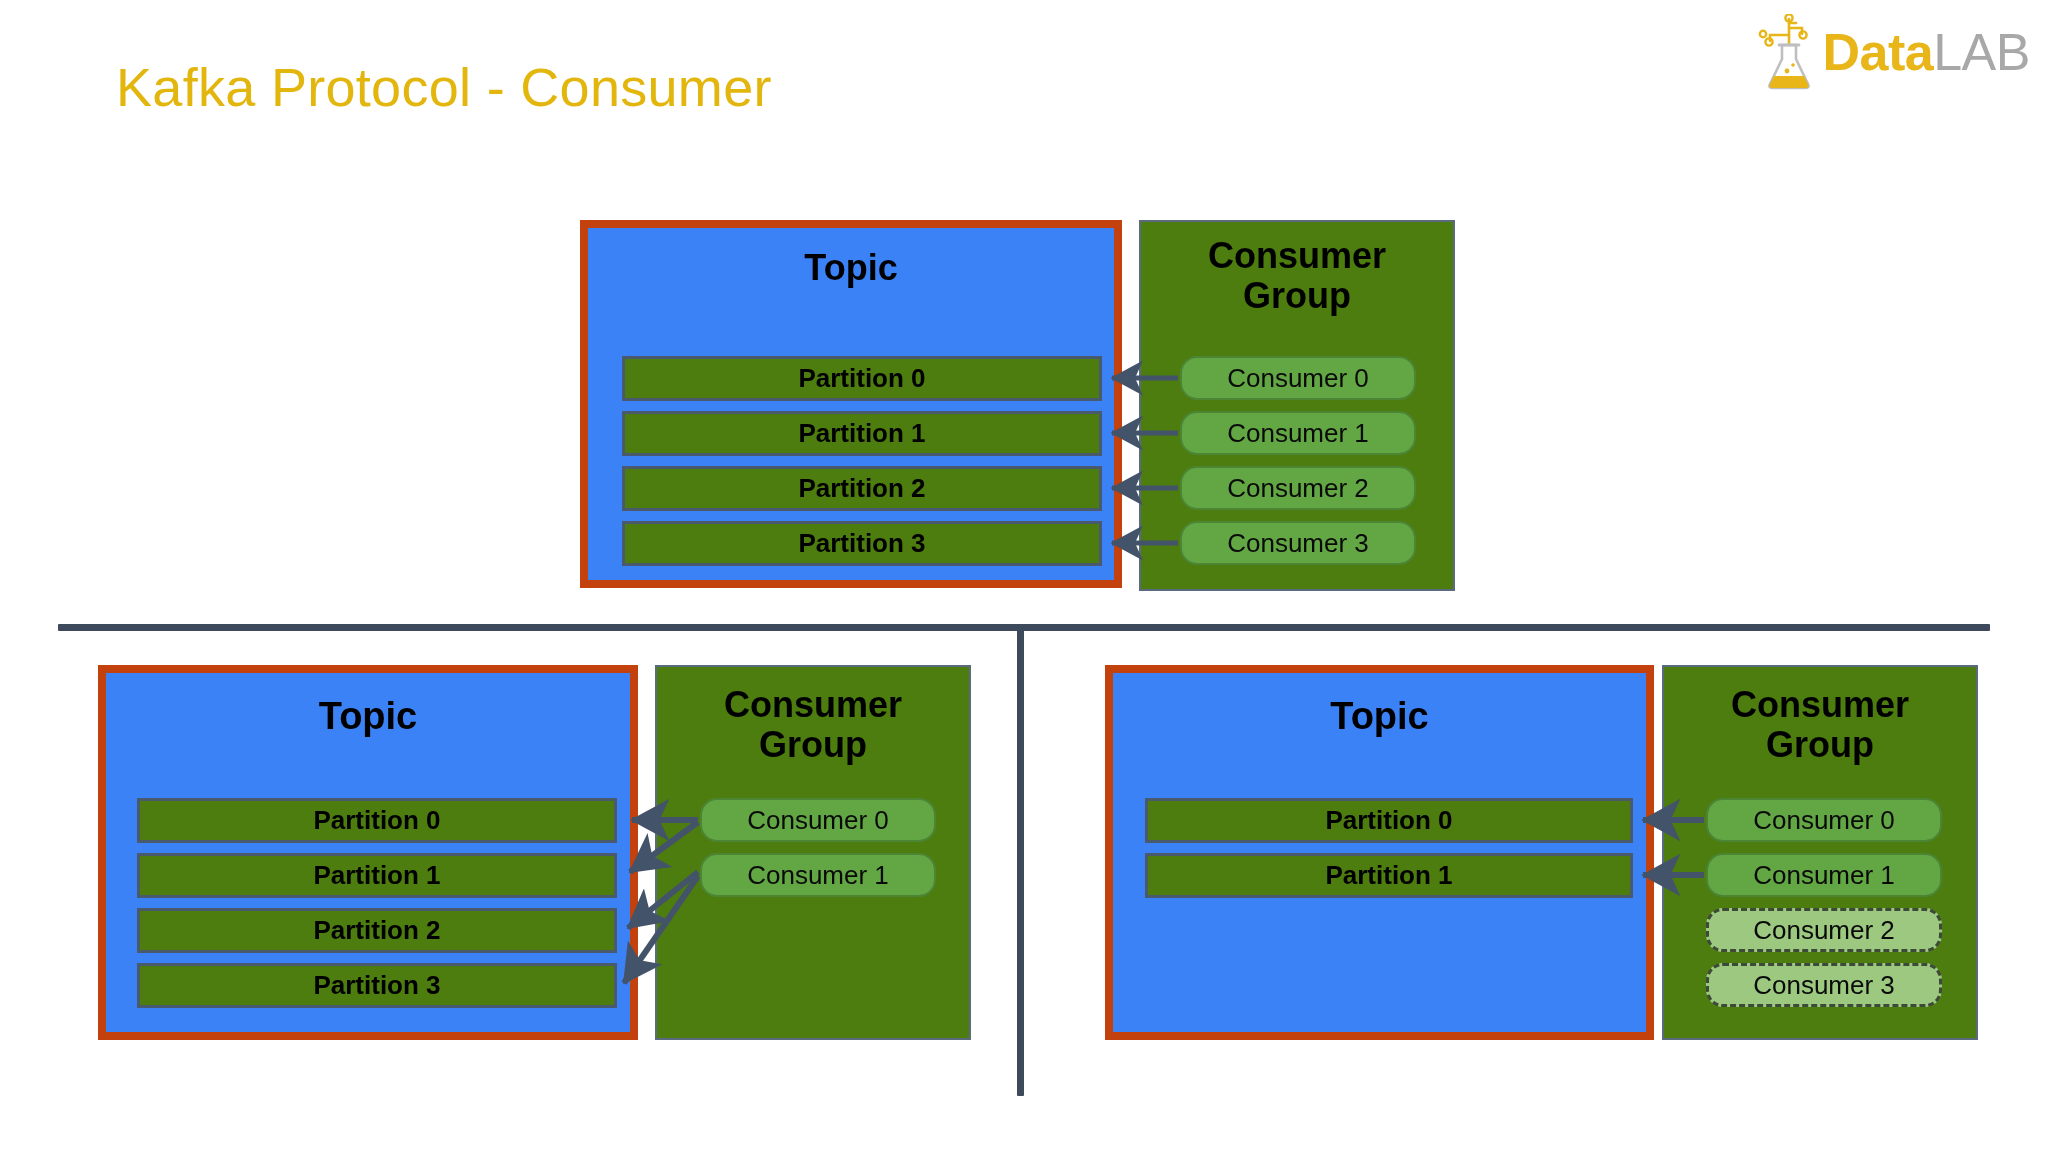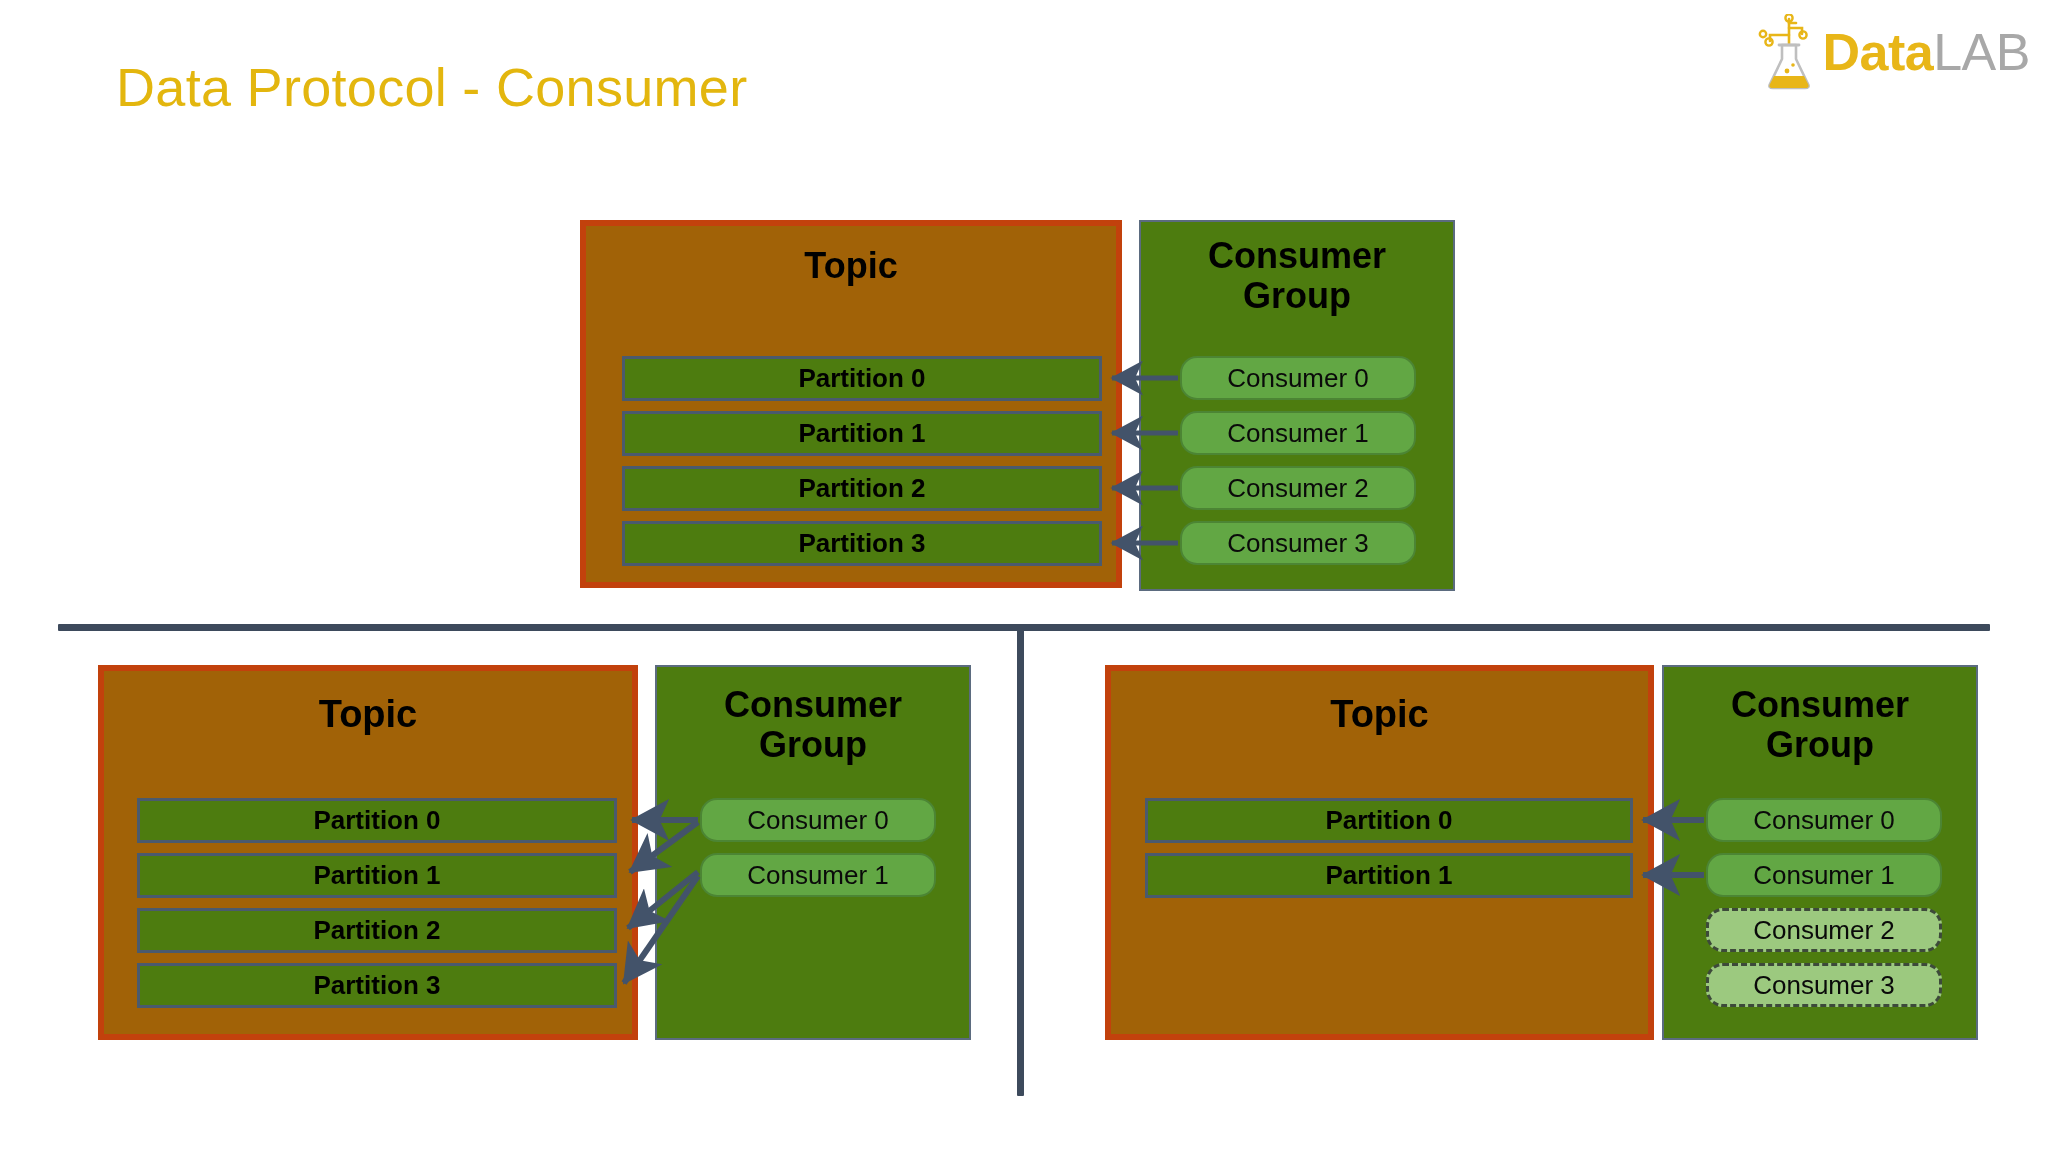--- a/index.html
+++ b/index.html
@@ -60,22 +60,22 @@
     background: #3D4A5C;
     width: 7px;
     border-radius: 1px;
   }
 
   
   .panel { position: absolute; }
 
   .topic-box {
     position: absolute;
-    background: #a16207;
-    border: 6px solid #c2410c;
+    background: #3b82f6;
+    border: 8px solid #c2410c;
     box-sizing: border-box;
   }
   .group-box {
     position: absolute;
     background: #4d7c0f;
     border: 2px solid #5B6B7F;
     box-sizing: border-box;
   }
   .box-title {
     position: absolute;
@@ -122,21 +122,21 @@
     top: 0;
     overflow: visible;
     pointer-events: none;
   }
 </style>
 </head>
 <body>
 
 <div id="slide">
 
-  <div id="slide-title">Data Protocol - Consumer</div>
+  <div id="slide-title">Kafka Protocol - Consumer</div>
 
   <div id="logo">
     <svg id="logo-flask" width="62" height="76" viewBox="0 0 62 76">
       <g stroke="#E8B618" stroke-width="2.6" fill="none" stroke-linecap="round">
         <path d="M31 30 L31 5"></path>
         <path d="M31 14 L44 14 L44 20"></path>
         <path d="M31 21 L20 21 L12 21 L12 27"></path>
         <path d="M31 9 L38 9"></path>
       </g>
       <circle cx="31" cy="4" r="3.6" fill="none" stroke="#E8B618" stroke-width="2.4"></circle>

